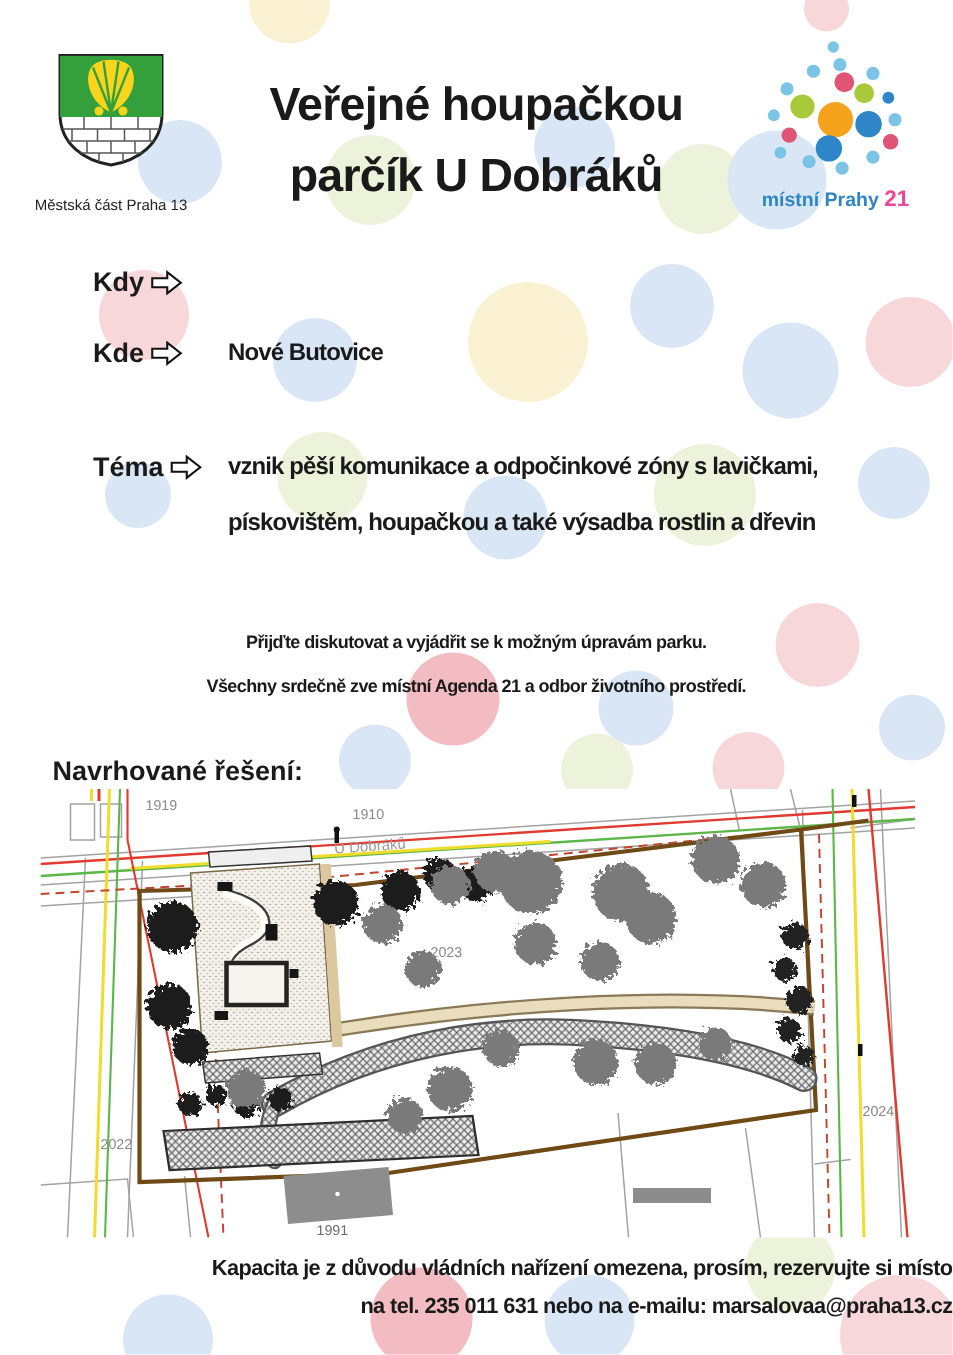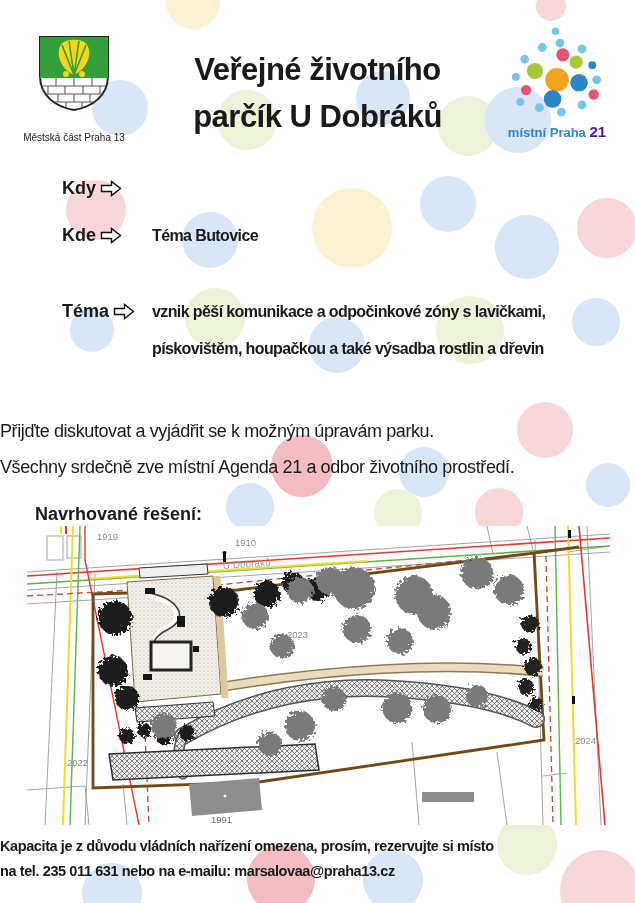--- a/index.html
+++ b/index.html
@@ -17,40 +17,40 @@
   .crest svg{display:block;margin:0 auto}
   .crest-caption{font-size:10px;margin-top:20px;white-space:nowrap;color:#222}
 
   
   .title{top:46px;left:0;right:0;text-align:center;font-weight:bold;
          font-size:31px;letter-spacing:-0.5px;line-height:47px}
 
   
   .logo{right:6px;top:24px;width:144px;text-align:center}
   .logo-label{font-size:13px;color:#2f86c4;font-weight:bold;margin-top:1px;white-space:nowrap}
-  .logo-label b{font-size:15px;color:#4c1d95}
+  .logo-label b{font-size:15px;color:#ec4899}
 
   
   .details{left:62px;top:170px;width:545px;height:230px}
   .row{position:absolute;left:0;right:0;display:flex}
   .row-kdy{top:0}.row-kde{top:47px}.row-tema{top:123px}
   .label-cell{width:90px;display:flex;gap:4px;font-size:18px;font-weight:bold;line-height:37px;flex:none}
   .arrow{margin-top:10px;flex:none}
   .row-text{font-size:16px;font-weight:bold;line-height:37px;letter-spacing:-0.6px;white-space:nowrap}
 
-  .invitation{top:421px;left:0;right:0;font-weight:normal;
-              font-size:18px;letter-spacing:-0.4px}
+  .invitation{top:421px;left:0;right:0;text-align:center;font-weight:bold;
+              font-size:12px;letter-spacing:-0.4px}
   .invitation div{margin-bottom:15px}
 
   .plan-caption{left:35px;top:504px;font-size:18px;font-weight:bold}
 
   .map{left:27px;top:526px;width:583px;height:299px;background:#fff}
   .map svg{display:block}
 
-  .footer{top:834px;left:0;right:0;text-align:left;font-weight:bold;
+  .footer{top:834px;left:0;right:0;text-align:right;font-weight:bold;
           font-size:14.5px;letter-spacing:-0.4px;line-height:25px}
 
   
   .d-orange{fill:#f5a31c}.d-blue{fill:#2e86c8}.d-green{fill:#a8c93a}
   .d-pink{fill:#e05575}.d-lblue{fill:#7cc4e6}
 </style>
 </head>
 <body>
 
 <div id="bg-circles">
@@ -108,21 +108,21 @@
         <path d="M12,52 V60 M29,52 V60 M47,52 V60 M64,52 V60"></path>
         <path d="M22,60 V68 M38,60 V68 M54,60 V68"></path>
         <path d="M30,68 V76 M46,68 V76"></path>
       </g>
     </g>
   </svg>
   <div class="crest-caption">Městská část Praha 13</div>
 </div>
 
 <div class="layer title">
-  <div>Veřejné životního</div>
+  <div>Veřejné houpačkou</div>
   <div>parčík U Dobráků</div>
 </div>
 
 <div class="layer logo">
   <svg width="108" height="94" viewBox="-36 -36 72 64">
     <circle class="d-orange" cx="0" cy="2" r="8"></circle>
     <circle class="d-blue" cx="15" cy="4" r="6"></circle>
       <circle class="d-blue" cx="-3" cy="15" r="6"></circle>
     <circle class="d-green" cx="-15" cy="-4" r="5.5"></circle>
       <circle class="d-green" cx="13" cy="-10" r="4.5"></circle>
@@ -135,41 +135,41 @@
       <circle class="d-lblue" cx="-22" cy="-12" r="3"></circle>
     <circle class="d-lblue" cx="-28" cy="0" r="2.7"></circle>
       <circle class="d-lblue" cx="-25" cy="17" r="2.7"></circle>
     <circle class="d-lblue" cx="-12" cy="21" r="3"></circle>
       <circle class="d-lblue" cx="3" cy="24" r="3"></circle>
     <circle class="d-lblue" cx="17" cy="19" r="3"></circle>
       <circle class="d-lblue" cx="27" cy="2" r="3"></circle>
     <circle class="d-blue" cx="24" cy="-8" r="2.7"></circle>
       <circle class="d-lblue" cx="-1" cy="-31" r="2.6"></circle>
   </svg>
-  <div class="logo-label"><span>místní Praha</span> <b>21</b></div>
+  <div class="logo-label"><span>místní Prahy</span> <b>21</b></div>
 </div>
 
 <div class="layer details">
   <div class="row row-kdy">
     <div class="label-cell">
         <span>Kdy</span>
       <svg class="arrow" width="22" height="17" viewBox="0 0 22 17">
           <path d="M1.5,5.5 H11.5 V1.5 L20.5,8.5 L11.5,15.5 V11.5 H1.5 Z" fill="#fff" stroke="#111" stroke-width="1.4"></path>
         </svg>
     </div>
   </div>
   <div class="row row-kde">
     <div class="label-cell">
         <span>Kde</span>
       <svg class="arrow" width="22" height="17" viewBox="0 0 22 17">
           <path d="M1.5,5.5 H11.5 V1.5 L20.5,8.5 L11.5,15.5 V11.5 H1.5 Z" fill="#fff" stroke="#111" stroke-width="1.4"></path>
         </svg>
     </div>
     <div class="row-text">
-      <div>Téma Butovice</div>
+      <div>Nové Butovice</div>
     </div>
   </div>
   <div class="row row-tema">
     <div class="label-cell">
         <span>Téma</span>
       <svg class="arrow" width="22" height="17" viewBox="0 0 22 17">
           <path d="M1.5,5.5 H11.5 V1.5 L20.5,8.5 L11.5,15.5 V11.5 H1.5 Z" fill="#fff" stroke="#111" stroke-width="1.4"></path>
         </svg>
     </div>
     <div class="row-text">

